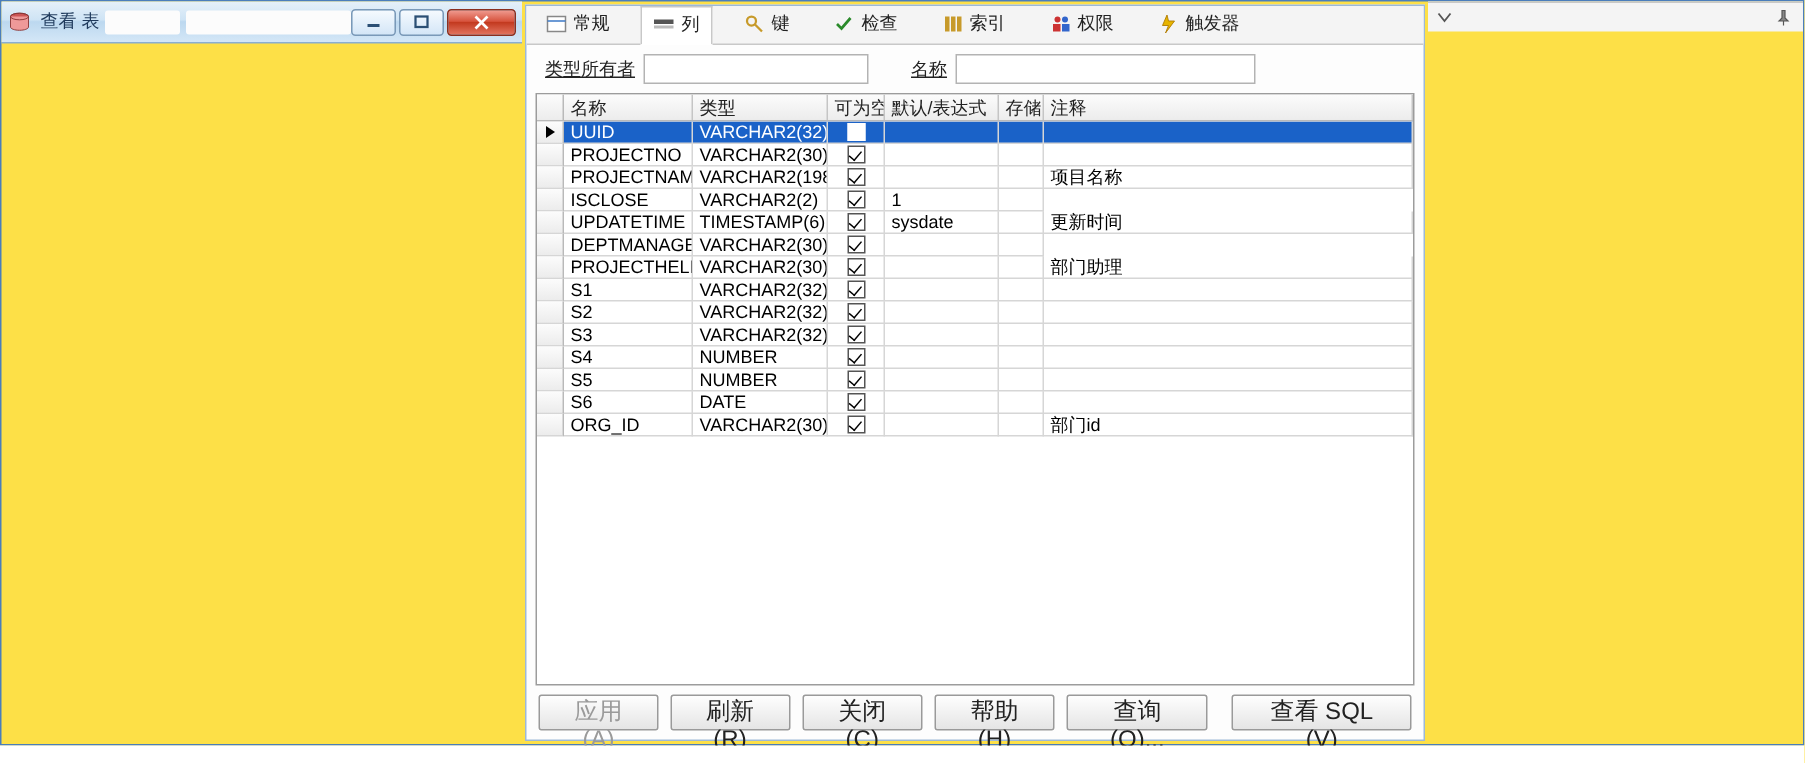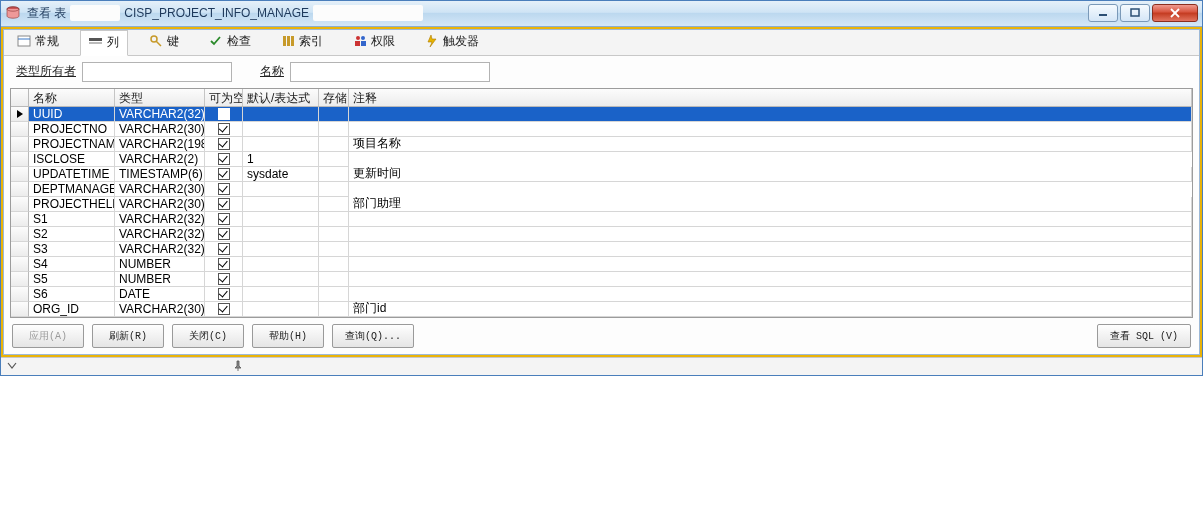--- a/index.html
+++ b/index.html
@@ -1,17 +1,17 @@
 <!DOCTYPE html>
 <html><head>
 <meta charset="utf-8">
 <style>
 * { box-sizing: border-box; margin: 0; padding: 0; }
 body { font-family: "Microsoft YaHei", "SimSun", Tahoma, sans-serif; font-size: 12px; background: #fff; overflow: hidden; }
-.window { width: 1203px; height: 376px; border: 1px solid #4a7ebb; display: flex; flex-direction: column; background: #eab308; }
+.window { width: 1203px; height: 497px; border: 1px solid #4a7ebb; display: flex; flex-direction: row; background: #fde047; }
 .titlebar { height: 28px; background: linear-gradient(to bottom, #e5f0f9 0%, #cfe4f5 45%, #bcd8ef 50%, #d4e7f7 100%); display: flex; align-items: center; padding: 0 4px; border-bottom: 1px solid #8aaed1; }
 .titlebar-icon { width: 16px; height: 16px; margin-right: 6px; }
 .titlebar-icon svg { width:16px; height:16px; }
 .titlebar-text { flex: 1; color: #1e395b; font-size: 12px; display: flex; align-items: center; gap: 4px; }
 .title-gap { display:inline-block; width:50px; height:16px; background:#fcfcfc; border-radius:2px; }
 .title-trail { display:inline-block; width:110px; height:16px; background:#fcfcfc; border-radius:2px; }
 .win-buttons { display: flex; gap: 2px; }
 .win-btn { width: 30px; height: 18px; border: 1px solid #7a99b8; border-radius: 3px; background: linear-gradient(to bottom, #f5fafe, #d4e6f7); display: flex; align-items: center; justify-content: center; }
 .win-btn.close { width: 46px; background: linear-gradient(to bottom,#ef9a8f 0%, #d7533d 45%, #c33a20 50%, #e2745f 100%); border-color: #8b2f1f; }
 .win-btn.close svg line { stroke:#fff; }
@@ -36,21 +36,21 @@
 .col-type { width: 90px; flex: 0 0 90px; }
 .col-null { width: 38px; flex: 0 0 38px; justify-content:center; }
 .col-def { width: 76px; flex: 0 0 76px; }
 .col-store { width: 30px; flex: 0 0 30px; }
 .col-comment { flex: 1; }
 .chk { width:12px; height:12px; border:1px solid #555; background:#fff; display:flex; align-items:center; justify-content:center; }
 .row.selected .chk { border-color:#fff; }
 .chk.checked::after { content:""; width:7px; height:4px; border-left:1.5px solid #000; border-bottom:1.5px solid #000; transform: rotate(-50deg) translate(0,-1px); }
 .row.selected .chk.checked::after { border-color:#fff; }
 .buttonbar { height: 36px; display: flex; align-items: center; padding: 0 8px; gap: 8px; }
-.btn { height: 24px; min-width: 72px; border: 1px solid #9a9a9a; background: linear-gradient(to bottom,#fefefe,#e5e5e5); padding: 0 12px; font-size: 10px; color: #222; border-radius:2px;font-family:Liberation Mono, monospace; }
+.btn { height: 24px; min-width: 72px; border: 1px solid #9a9a9a; background: linear-gradient(to bottom,#fefefe,#e5e5e5); padding: 0 12px; font-size: 16px; color: #222; border-radius:2px; }
 .btn.disabled { color: #9a9a9a; }
 .spacer { flex: 1; }
 .statusbar { height: 20px; border-top: 1px solid #c8c8c8; background: #f4f4f4; display:flex; align-items:center; padding:0 6px; gap:12px; }
 .pointer { width:0; height:0; border-top:4px solid transparent; border-bottom:4px solid transparent; border-left:6px solid #000; }
 .pin { width:14px; height:14px; display:flex; align-items:center; justify-content:center; }
 </style>
 </head>
 <body>
 
 <div class="window">
@@ -58,21 +58,20 @@
     <span class="titlebar-icon">
       <svg viewBox="0 0 16 16">
           <ellipse cx="8" cy="4" rx="6" ry="2.2" fill="#c55" stroke="#833" stroke-width="0.6"></ellipse>
           <path d="M2 4v7c0 1.2 2.7 2.2 6 2.2s6-1 6-2.2V4" fill="#e99" stroke="#833" stroke-width="0.6"></path>
           <ellipse cx="8" cy="4" rx="6" ry="2.2" fill="none" stroke="#833" stroke-width="0.6"></ellipse>
         </svg>
     </span>
     <span class="titlebar-text">
       <span>查看 表</span>
       <span class="title-gap"></span>
-      <span>CISP_PROJECT_INFO_MANAGE</span>
       <span class="title-trail"></span>
     </span>
     <div class="win-buttons">
       <div class="win-btn">
           <svg width="10" height="10">
             <line x1="1" y1="7" x2="9" y2="7" stroke="#2b4f74" stroke-width="2"></line>
           </svg>
         </div>
       <div class="win-btn">
           <svg width="10" height="10">

